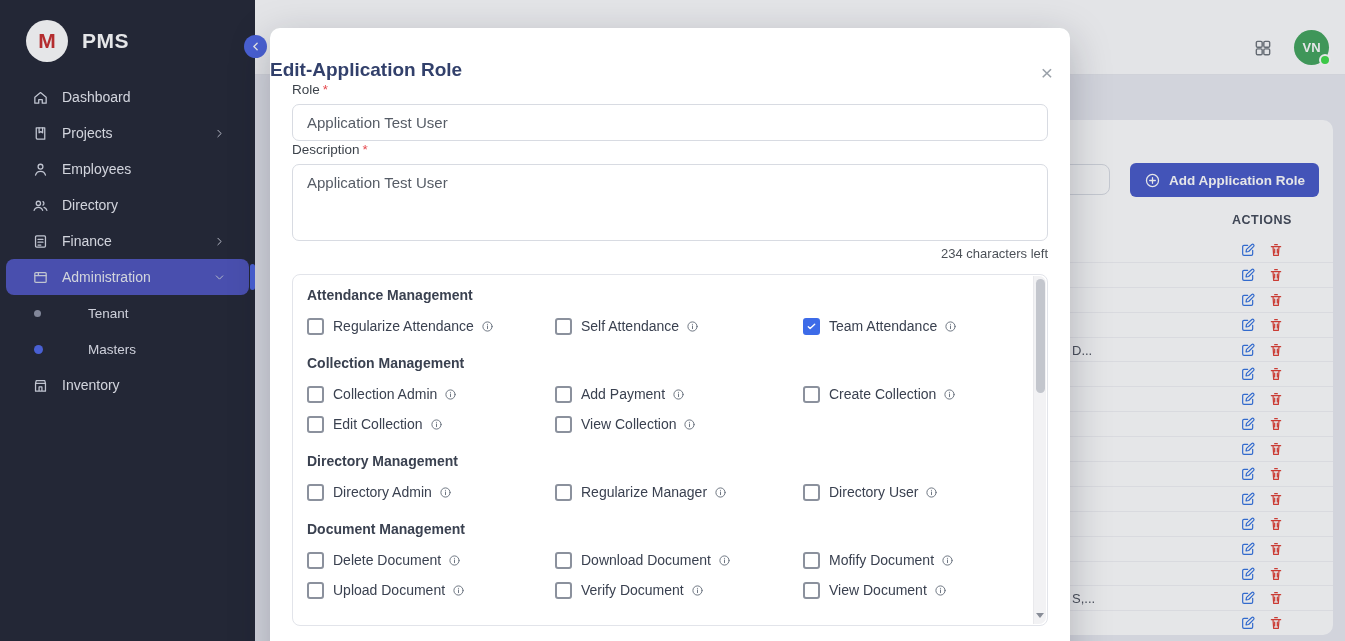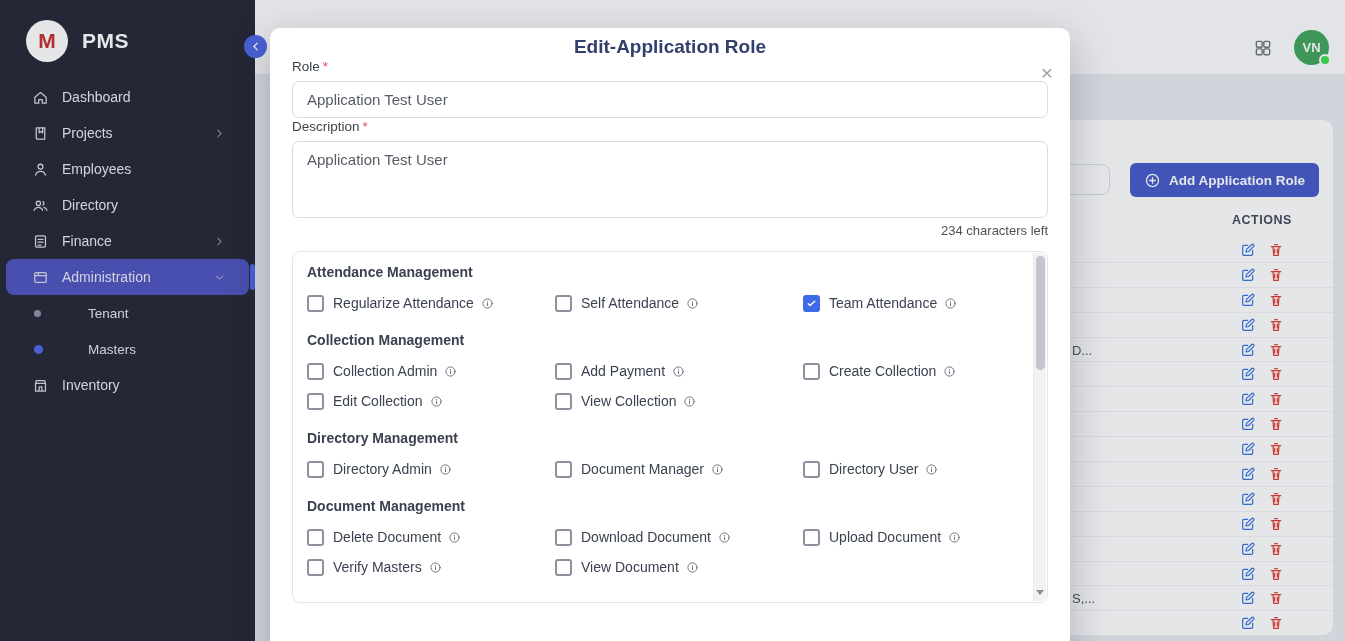--- a/index.html
+++ b/index.html
@@ -51,21 +51,21 @@
   .trow svg.act { width:16px; height:16px; cursor:pointer; }
   .trow svg.edit { color:var(--edit-icon,#2f6fe0); }
   .trow svg.del { color:var(--delete-icon,#e0392e); }
 
   
   .overlay { position:absolute; inset:0; background:rgba(70,75,92,.14); z-index:10; }
   .modal { position:absolute; left:270px; top:28px; width:800px; height:770px; background:#fff; border-radius:10px;
     box-shadow:0 12px 40px rgba(20,25,40,.25); z-index:20; }
   .modal-close { position:absolute; top:34px; right:17px; background:none; border:none; font-size:21px; line-height:1;
     color:#9aa1a9; cursor:pointer; font-family:"Liberation Sans", sans-serif; }
-  .modal-title { text-align:center; padding-top:8px; font-size:19px; font-weight:700; color:var(--title-navy,#32406b); }
+  .modal-title { padding-top:31px; font-size:19px; font-weight:700; color:var(--title-navy,#32406b); }
   .modal-body { padding:0 22px; }
   .field-label { display:block; margin-top:1px; font-size:13.5px; color:#3d434b; }
   .req { color:var(--required-red,#e5484d); margin-left:3px; }
   .text-input { display:block; margin-top:7px; width:100%; height:37px; border:1px solid #d8dbe2; border-radius:7px;
     padding:0 14px; font-size:15px; color:#565c66; font-family:"Liberation Sans", sans-serif; outline:none; background:#fff; }
   .text-area { display:block; margin-top:7px; width:100%; height:77px; border:1px solid #d8dbe2; border-radius:7px;
     padding:9px 14px; font-size:15px; color:#565c66; resize:none; font-family:"Liberation Sans", sans-serif; outline:none; background:#fff; }
   .chars-left { text-align:right; font-size:13px; color:#4c5158; margin-top:5px; }
   .perm-box { margin-top:13px; border:1px solid #e2e4ea; border-radius:8px; height:352px; position:relative; overflow:hidden;
     padding:10px 30px 10px 14px; }
@@ -473,21 +473,21 @@
                   <span class="cb"></span>
                   <span>Directory Admin</span>
                   <svg class="icon info" viewBox="0 0 24 24" fill="none" stroke="currentColor" stroke-width="1.8" stroke-linecap="round" stroke-linejoin="round">
                     <circle cx="12" cy="12" r="8.5"></circle>
                     <path d="M12 11v5"></path>
                     <circle cx="12" cy="7.8" r="1.1" fill="currentColor" stroke="none"></circle>
                   </svg>
                 </label>
                 <label class="perm-item">
                   <span class="cb"></span>
-                  <span>Document Manager</span>
+                  <span>Regularize Manager</span>
                   <svg class="icon info" viewBox="0 0 24 24" fill="none" stroke="currentColor" stroke-width="1.8" stroke-linecap="round" stroke-linejoin="round">
                     <circle cx="12" cy="12" r="8.5"></circle>
                     <path d="M12 11v5"></path>
                     <circle cx="12" cy="7.8" r="1.1" fill="currentColor" stroke="none"></circle>
                   </svg>
                 </label>
                 <label class="perm-item">
                   <span class="cb"></span>
                   <span>Directory User</span>
                   <svg class="icon info" viewBox="0 0 24 24" fill="none" stroke="currentColor" stroke-width="1.8" stroke-linecap="round" stroke-linejoin="round">
@@ -514,30 +514,39 @@
                   <span class="cb"></span>
                   <span>Download Document</span>
                   <svg class="icon info" viewBox="0 0 24 24" fill="none" stroke="currentColor" stroke-width="1.8" stroke-linecap="round" stroke-linejoin="round">
                     <circle cx="12" cy="12" r="8.5"></circle>
                     <path d="M12 11v5"></path>
                     <circle cx="12" cy="7.8" r="1.1" fill="currentColor" stroke="none"></circle>
                   </svg>
                 </label>
                 <label class="perm-item">
                   <span class="cb"></span>
+                  <span>Mofify Document</span>
+                  <svg class="icon info" viewBox="0 0 24 24" fill="none" stroke="currentColor" stroke-width="1.8" stroke-linecap="round" stroke-linejoin="round">
+                    <circle cx="12" cy="12" r="8.5"></circle>
+                    <path d="M12 11v5"></path>
+                    <circle cx="12" cy="7.8" r="1.1" fill="currentColor" stroke="none"></circle>
+                  </svg>
+                </label>
+                <label class="perm-item">
+                  <span class="cb"></span>
                   <span>Upload Document</span>
                   <svg class="icon info" viewBox="0 0 24 24" fill="none" stroke="currentColor" stroke-width="1.8" stroke-linecap="round" stroke-linejoin="round">
                     <circle cx="12" cy="12" r="8.5"></circle>
                     <path d="M12 11v5"></path>
                     <circle cx="12" cy="7.8" r="1.1" fill="currentColor" stroke="none"></circle>
                   </svg>
                 </label>
                 <label class="perm-item">
                   <span class="cb"></span>
-                  <span>Verify Masters</span>
+                  <span>Verify Document</span>
                   <svg class="icon info" viewBox="0 0 24 24" fill="none" stroke="currentColor" stroke-width="1.8" stroke-linecap="round" stroke-linejoin="round">
                     <circle cx="12" cy="12" r="8.5"></circle>
                     <path d="M12 11v5"></path>
                     <circle cx="12" cy="7.8" r="1.1" fill="currentColor" stroke="none"></circle>
                   </svg>
                 </label>
                 <label class="perm-item">
                   <span class="cb"></span>
                   <span>View Document</span>
                   <svg class="icon info" viewBox="0 0 24 24" fill="none" stroke="currentColor" stroke-width="1.8" stroke-linecap="round" stroke-linejoin="round">

